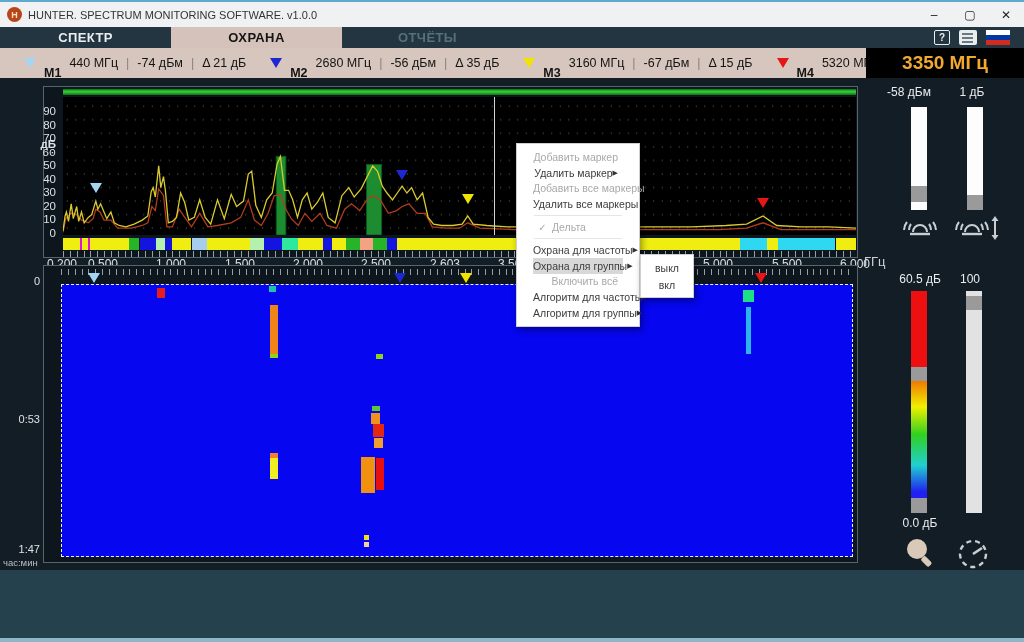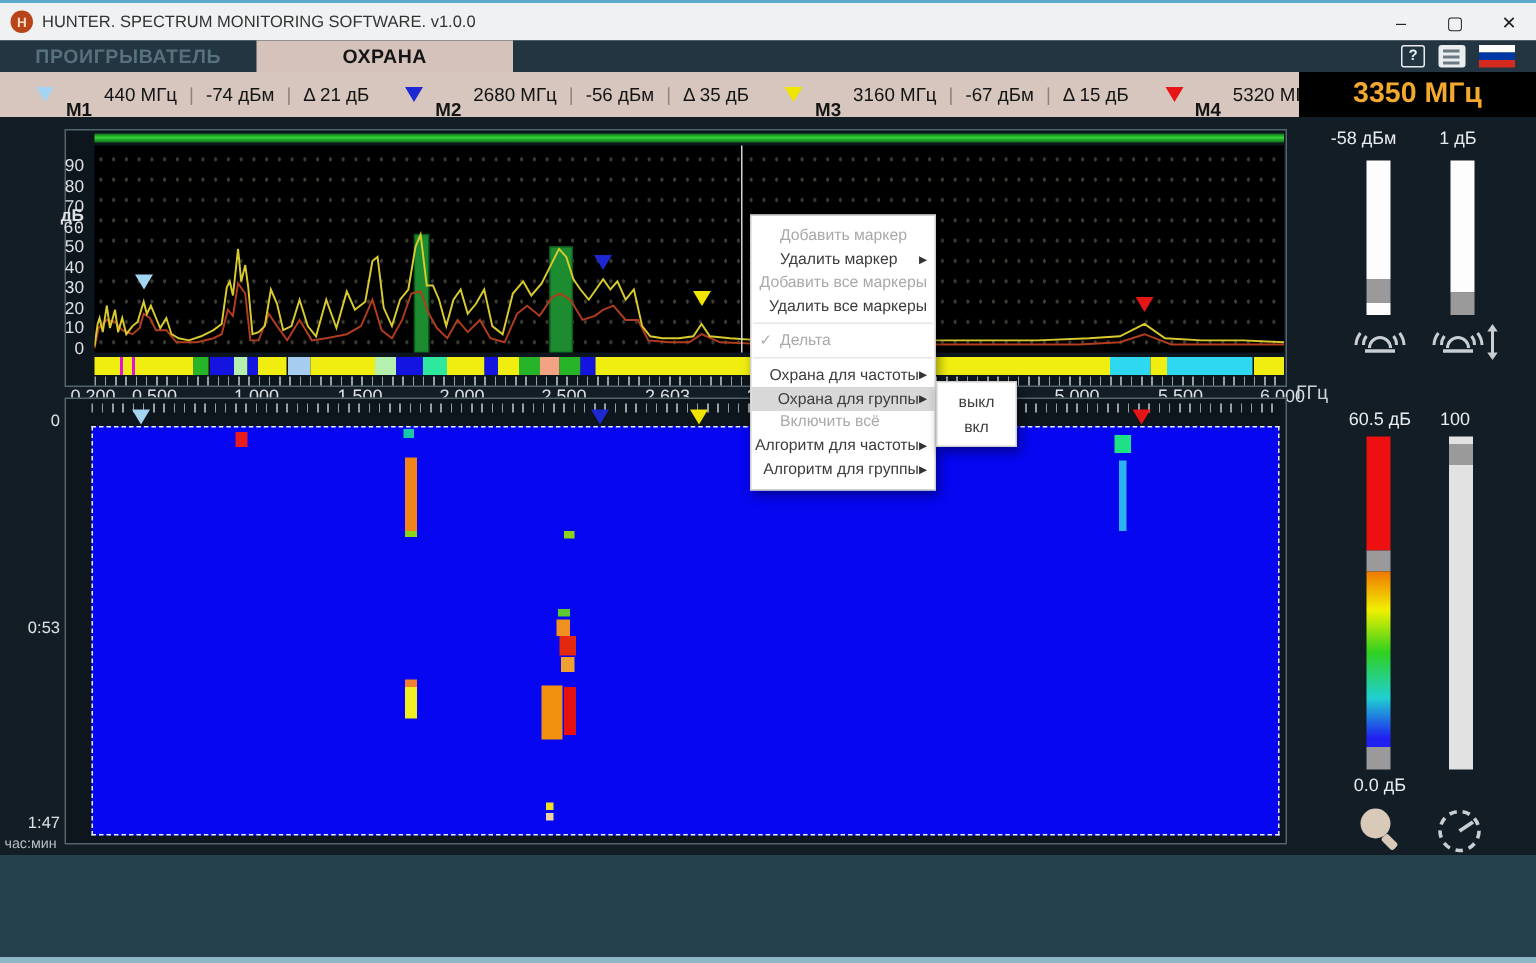--- a/index.html
+++ b/index.html
@@ -71,22 +71,22 @@
   #wf-ruler { position:absolute; left:17px; top:3px; width:792px; height:6px;
     background:repeating-linear-gradient(90deg,#98a0a6 0 1px,transparent 1px 6.84px); }
   #wf-area { position:absolute; left:17px; top:18px; width:792px; height:273px;
     background:#0606f0; border:1px dashed #eceff1; }
   .wf-sig { position:absolute; }
   .wf-tri { position:absolute; top:7px; }
   .time-lab { position:absolute; width:38px; text-align:right; font-size:11px; color:#dde1e4; }
   #time-unit { position:absolute; left:3px; top:557px; font-size:9.5px; color:#b9bfc4; }
 
   
-  #ctx-menu { position:absolute; left:500px; top:143px; width:124px; background:#fff;
-    border:1px solid #cfcfcf; box-shadow:2px 3px 7px rgba(0,0,0,.4); padding:5px 0;
+  #ctx-menu { position:absolute; left:516px; top:143px; width:124px; background:#fff;
+    border:1px solid #cfcfcf; box-shadow:2px 3px 7px rgba(0,0,0,.4); padding:5px 16px;
     font-size:10.5px; color:#3c3c3c; z-index:60; }
   .menu-item { display:flex; align-items:center; height:15.8px; padding-right:5px; }
   .mi-check { width:19px; text-align:center; font-size:10px; color:#555; }
   .mi-label { flex:1; white-space:nowrap; }
   .mi-arrow { font-size:7px; color:#333; }
   .menu-item.disabled { color:#a9a9a9; }
   .menu-item.disabled .mi-arrow, .menu-item.disabled .mi-check { color:#a9a9a9; }
   .menu-item.hl { background:#d8d8d8; }
   .menu-sep { height:1px; background:#e6e6e6; margin:3px 1px; }
   #submenu { position:absolute; left:123px; width:54px; background:#fff; border:1px solid #cfcfcf;
@@ -112,22 +112,23 @@
     <div id="app-logo">H</div>
     <span id="win-title">HUNTER. SPECTRUM MONITORING SOFTWARE. v1.0.0</span>
     <div id="win-controls">
       <span class="winbtn">–</span>
       <span class="winbtn">▢</span>
       <span class="winbtn">✕</span>
     </div>
   </div>
 
   <div id="tabbar">
-    <div class="tab tab--disabled">ПРОИГРЫВАТЕЛЬ</div>
+    <div class="tab">СПЕКТР</div>
     <div class="tab tab--active">ОХРАНА</div>
+    <div class="tab tab--disabled">ОТЧЁТЫ</div>
     <div id="tab-icons">
       <div id="help-ic" class="hdr-ic">?</div>
       <div id="doc-ic" class="hdr-ic"></div>
       <div id="flag-ic">
         <div style="background:#fff"></div>
         <div style="background:#0039a6"></div>
         <div style="background:#d52b1e"></div>
       </div>
     </div>
   </div>

